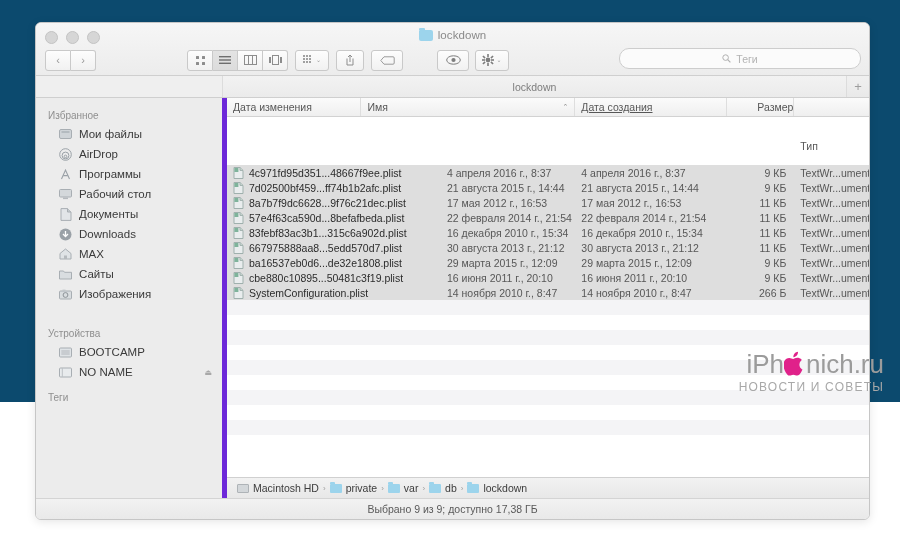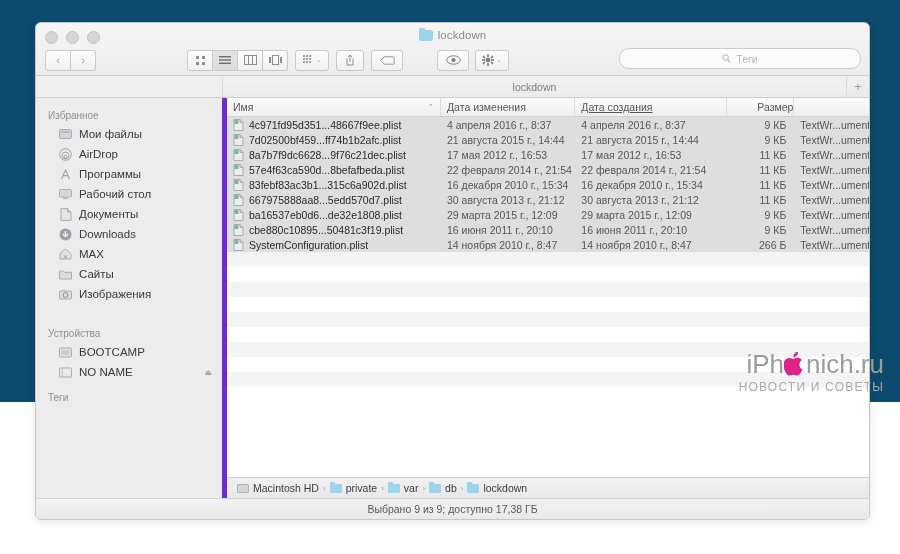--- a/index.html
+++ b/index.html
@@ -177,21 +177,21 @@
   }
   .ch.num { justify-content: flex-end; }
   .ch-sort { position: absolute; right: 6px; font-size: 7px; color: #8a8a8a; }
 
   .c-name { width: 215px; }
   .c-mod  { width: 135px; }
   .c-crt  { width: 152px; text-decoration: underline; }
   .c-size { width: 68px; }
   .c-type { width: 75px; border-right: none; margin-top: 48px; }
 
-  .rows { flex: 1; overflow: hidden; position: relative; }
+  .rows { flex: 1; overflow: hidden; position: relative; margin-top: 48px; }
   .row {
     height: 15px;
     display: flex; align-items: center;
     font-size: 10.5px; color: #2c2c2c;
     box-sizing: border-box;
   }
   .row.alt { background: #f4f4f6; }
   .row.sel { background: #dedede; }
   .cell {
     box-sizing: border-box;
@@ -523,26 +523,26 @@
           <span>NO NAME</span>
           <span class="eject">⏏</span>
         </div>
 
         <div class="sb-header" style="margin-top:6px">Теги</div>
       </div>
 
       <div class="filelist">
 
         <div class="col-head">
+          <div class="ch c-mod">
+            <span>Дата изменения</span>
+          </div>
           <div class="ch c-name">
             <span>Имя</span>
             <span class="ch-sort">⌃</span>
-          </div>
-          <div class="ch c-mod">
-            <span>Дата изменения</span>
           </div>
           <div class="ch c-crt">
             <span>Дата создания</span>
           </div>
           <div class="ch c-size num">
             <span>Размер</span>
           </div>
           <div class="ch c-type">
             <span>Тип</span>
           </div>

